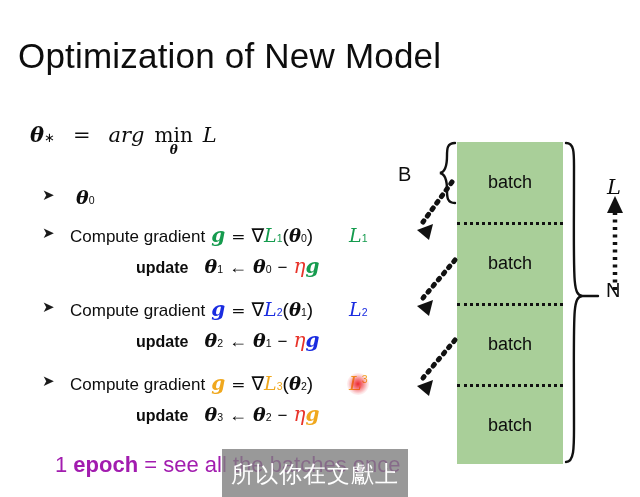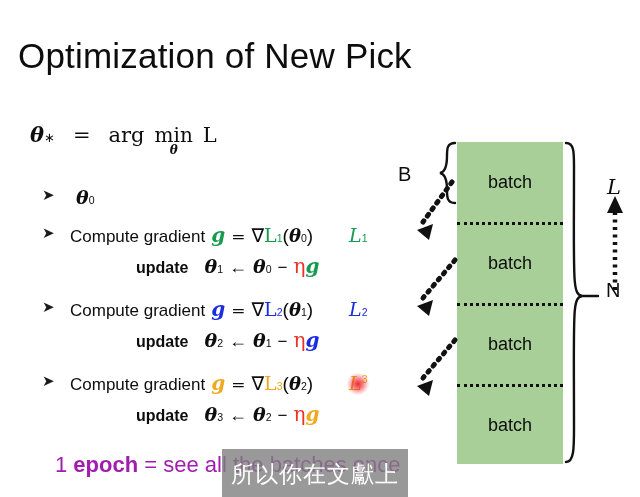--- a/index.html
+++ b/index.html
@@ -26,20 +26,21 @@
     font-size: 35px;
     font-weight: 400;
     color: #0d0d0d;
     letter-spacing: 0.2px;
     white-space: nowrap;
   }
 
   
   .math {
     font-family: "DejaVu Serif", "Liberation Serif", serif;
+    font-style: italic;
   }
   .bsym {
     font-family: "DejaVu Serif", "Liberation Serif", serif;
     font-weight: bold;
     font-style: italic;
   }
   sup {
     font-size: 0.62em;
     vertical-align: super;
     font-style: normal;
@@ -254,21 +255,21 @@
     width: 640px;
     height: 497px;
     pointer-events: none;
   }
 </style>
 </head>
 <body>
 
 <div class="slide">
 
-  <div class="title">Optimization of New Pick</div>
+  <div class="title">Optimization of New Model</div>
 
   <div class="objective">
     <span class="bsym">θ</span>
       <sup class="upr">∗</sup>
     <span class="spw"></span>
     <span class="upr math">=</span>
     <span class="spw"></span>
     <span class="math">arg</span>
     <span class="sp"></span>
     <span class="minstack">

